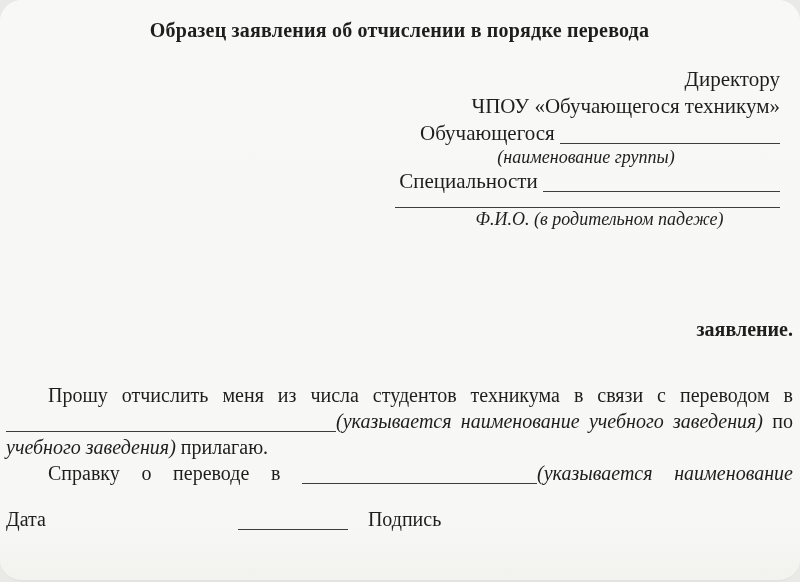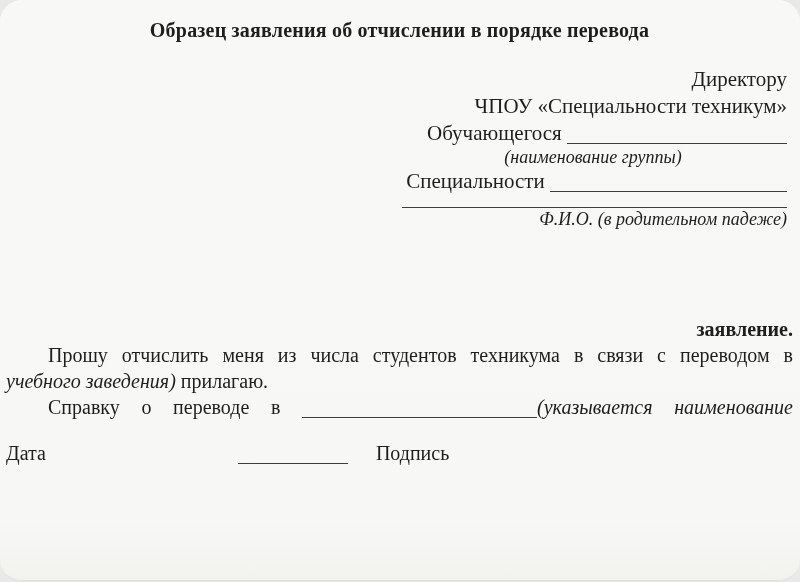--- a/index.html
+++ b/index.html
@@ -27,33 +27,33 @@
     margin: 0;
     font-size: 20px;
     line-height: 24px;
     font-weight: bold;
     text-align: center;
     letter-spacing: 0.2px;
   }
   
   .addr {
     width: 385px;
-    margin: 24px 6px 0 auto;
+    margin: 24px 13px 0 auto;
     font-size: 21px;
     line-height: 27px;
     text-align: right;
   }
   .addr-row { white-space: nowrap; }
   .caption {
     font-style: italic;
     font-size: 18px;
     line-height: 21px;
   }
   .caption.group { text-align: center; padding-right: 3px; }
-  .caption.fio   { text-align: right; padding-left: 24px; line-height: 22px; }
+  .caption.fio   { text-align: center; padding-left: 24px; line-height: 22px; }
   .blank-full {
     height: 12px;
     border-bottom: 1px solid #3d3d3d;
   }
   
   .ul {
     display: inline-block;
     height: 1em;
     border-bottom: 1px solid #3d3d3d;
     vertical-align: -4px;
@@ -66,65 +66,66 @@
   .w235 { width: 235px; }
   .w110 { width: 110px; }
   
   .app-heading {
     margin-top: 86px;
     font-size: 20px;
     line-height: 26px;
     font-weight: bold;
     text-align: right;
   }
-  .par { font-size: 20px; }
+  .par { font-size: 20px; margin-top: 40px; }
   .line { line-height: 26px; }
   .line.just {
     text-align: justify;
     text-align-last: justify;
   }
   .indent { display: inline-block; width: 42px; }
   .hint { font-style: italic; }
   
   .footer {
     margin-top: 20px;
     font-size: 20px;
     line-height: 26px;
     white-space: nowrap;
   }
   .foot-ul { margin-left: 192px; }
-  .sig { margin-left: 28px; }
+  .sig { margin-left: 20px; }
 </style>
 </head>
 <body>
 
 <div class="doc">
 
   <h1 class="title">Образец заявления об отчислении в порядке перевода</h1>
 
   <div class="addr">
     <div class="addr-line">Директору</div>
-    <div class="addr-line">ЧПОУ «Специальности техникум»</div>
+    <div class="addr-line">ЧПОУ «Обучающегося техникум»</div>
 
     <div class="addr-row"><span>Обучающегося</span> <span class="ul w220"></span></div>
 
     <div class="caption group">(наименование группы)</div>
 
     <div class="addr-row"><span>Специальности</span> <span class="ul w237"></span></div>
 
     <div class="blank-full"></div>
     <div class="caption fio">Ф.И.О. (в родительном падеже)</div>
   </div>
 
   <div class="app-heading">заявление.</div>
 
   <div class="par">
 
     <div class="line just"><span class="indent"></span><span>Прошу отчислить меня из числа студентов техникума в связи с переводом в</span></div>
 
+    <div class="line just"><span class="ul w330"></span><span class="hint">(указывается наименование учебного заведения)</span> <span>по</span></div>
 
 
     <div class="line"><span class="hint">учебного заведения)</span> <span>прилагаю.</span></div>
 
     <div class="line just"><span class="indent"></span><span>Справку о переводе в</span> <span class="ul w235"></span><span class="hint">(указывается наименование</span></div>
 
   </div>
 
   <div class="footer"><span>Дата</span><span class="ul w110 foot-ul"></span><span class="sig">Подпись</span></div>
 

